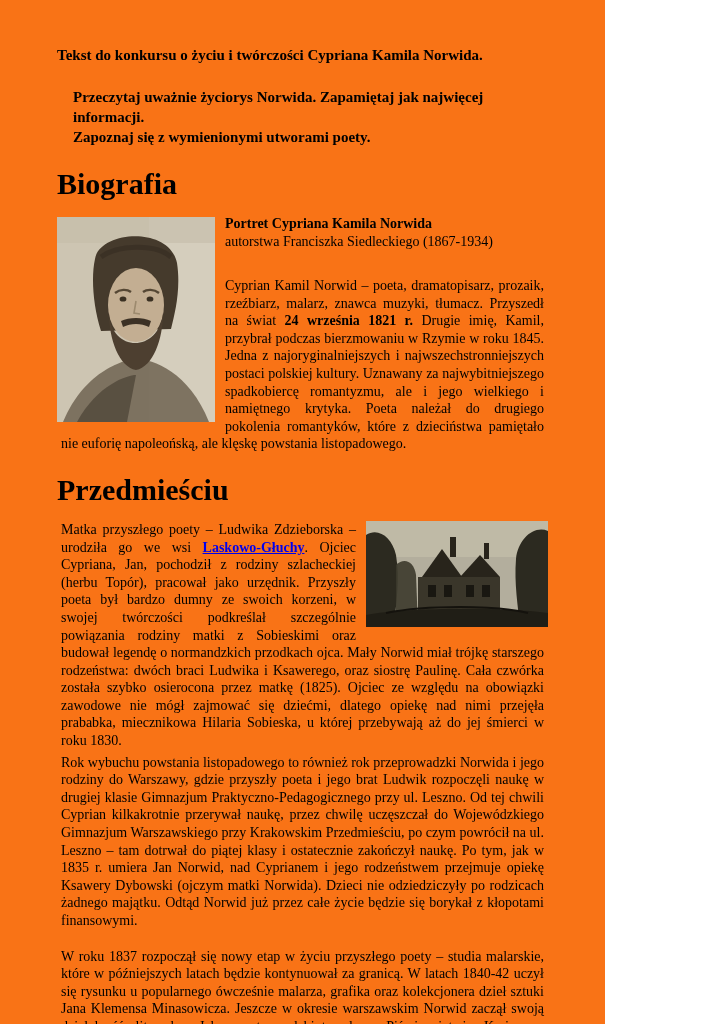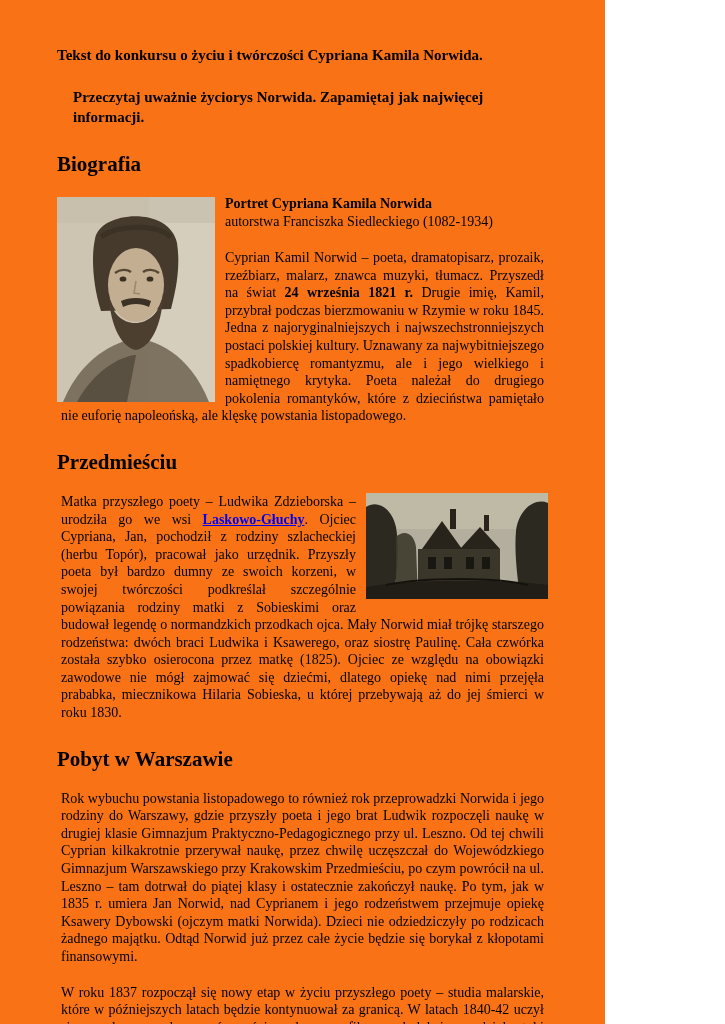--- a/index.html
+++ b/index.html
@@ -19,36 +19,36 @@
     margin: 0 0 22px 0;
     line-height: 19px;
   }
   .doc-intro {
     font-weight: bold;
     font-size: 15px;
     line-height: 20px;
     margin: 16px;
   }
   h1.h {
-    font-size: 21px;
+    font-size: 30px;
     font-weight: bold;
     margin: 24px 0 18px 0;
     line-height: 26px;
   }
   .clear { clear: both; }
   .portrait {
     float: left;
     width: 158px;
     height: 205px;
     margin: 2px 10px 4px 0;
     display: block;
   }
   .portrait svg, .manor svg { display: block; width: 100%; height: 100%; }
   .caption {
-    margin: 0 0 19px 0;
+    margin: 0 0 27px 0;
     line-height: 17.5px;
   }
   .caption b { font-weight: bold; }
   .manor {
     float: right;
     width: 182px;
     height: 106px;
     margin: 0 0 6px 10px;
     display: block;
   }
@@ -67,21 +67,21 @@
     cursor: pointer;
   }
 </style>
 </head>
 <body>
 
 <div class="page">
 
   <p class="doc-title">Tekst do konkursu o życiu i twórczości Cypriana Kamila Norwida.</p>
 
-  <p class="doc-intro"><span>Przeczytaj uważnie życiorys Norwida. Zapamiętaj jak najwięcej informacji.</span><br></p>
+  <p class="doc-intro"><span>Przeczytaj uważnie życiorys Norwida. Zapamiętaj jak najwięcej informacji.</span><br><span>Zapoznaj się z wymienionymi utworami poety.</span></p>
 
   <h1 class="h">Biografia</h1>
 
   <section>
     <span class="portrait">
       <svg viewBox="0 0 158 205" xmlns="http://www.w3.org/2000/svg" preserveAspectRatio="none">
         <rect width="158" height="205" fill="#cdc5b2"></rect>
         <rect x="92" y="0" width="66" height="205" fill="#d9d2c2" opacity="0.7"></rect>
         <rect x="0" y="0" width="158" height="26" fill="#c4bca8" opacity="0.6"></rect>
         <path d="M6,205 C28,152 70,142 79,142 C96,142 132,155 152,205 Z" fill="#6e6351" opacity="0.85"></path>
@@ -92,21 +92,21 @@
         <path d="M64,104 C72,100 86,100 94,104 L92,110 C84,106 74,106 66,110 Z" fill="#3c3125"></path>
         <path d="M58,76 C63,72 70,72 74,75" stroke="#554734" stroke-width="2.4" fill="none"></path>
         <path d="M86,75 C90,72 97,72 102,76" stroke="#554734" stroke-width="2.4" fill="none"></path>
         <ellipse cx="66" cy="82" rx="3.4" ry="2.6" fill="#3a3022"></ellipse>
         <ellipse cx="93" cy="82" rx="3.4" ry="2.6" fill="#3a3022"></ellipse>
         <path d="M79,84 L77,96 L83,97" stroke="#9c8a6e" stroke-width="1.6" fill="none"></path>
         <path d="M44,40 C60,28 98,26 114,40" stroke="#352c21" stroke-width="5" fill="none" opacity="0.6"></path>
       </svg>
     </span>
 
-    <p class="caption"><b>Portret Cypriana Kamila Norwida</b><br><span>autorstwa Franciszka Siedleckiego (1082-1934)</span></p>
+    <p class="caption"><b>Portret Cypriana Kamila Norwida</b><br><span>autorstwa Franciszka Siedleckiego (1867-1934)</span></p>
 
     <p class="body-text"><span>Cyprian Kamil Norwid – poeta, dramatopisarz, prozaik, rzeźbiarz, malarz, znawca muzyki, tłumacz. Przyszedł na świat </span><b>24 września 1821 r.</b><span> Drugie imię, Kamil, przybrał podczas bierzmowaniu w Rzymie w roku 1845. Jedna z najoryginalniejszych i najwszechstronniejszych postaci polskiej kultury. Uznawany za najwybitniejszego spadkobiercę romantyzmu, ale i jego wielkiego i namiętnego krytyka. Poeta należał do drugiego pokolenia romantyków, które z dzieciństwa pamiętało nie euforię napoleońską, ale klęskę powstania listopadowego.</span></p>
   </section>
 
   <h1 class="h clear">Przedmieściu</h1>
 
   <section>
     <span class="manor">
       <svg viewBox="0 0 182 106" xmlns="http://www.w3.org/2000/svg" preserveAspectRatio="none">
         <rect width="182" height="106" fill="#b3ae9d"></rect>
@@ -125,20 +125,19 @@
         <rect x="116" y="64" width="8" height="12" fill="#191711"></rect>
         <path d="M0,106 L182,106 L182,92 C140,86 40,86 0,94 Z" fill="#201e16"></path>
         <path d="M20,92 C60,84 130,84 162,92" stroke="#14120d" stroke-width="2" fill="none"></path>
       </svg>
     </span>
 
 
     <p class="body-text"><span>Matka przyszłego poety – Ludwika Zdzieborska – urodziła go we wsi </span><a class="link">Laskowo-Głuchy</a><span>. Ojciec Cypriana, Jan, pochodził z rodziny szlacheckiej (herbu Topór), pracował jako urzędnik. Przyszły poeta był bardzo dumny ze swoich korzeni, w swojej twórczości podkreślał szczególnie powiązania rodziny matki z Sobieskimi oraz budował legendę o normandzkich przodkach ojca. Mały Norwid miał trójkę starszego rodzeństwa: dwóch braci Ludwika i Ksawerego, oraz siostrę Paulinę. Cała czwórka została szybko osierocona przez matkę (1825). Ojciec ze względu na obowiązki zawodowe nie mógł zajmować się dziećmi, dlatego opiekę nad nimi przejęła prababka, miecznikowa Hilaria Sobieska, u której przebywają aż do jej śmierci w roku 1830.</span></p>
   </section>
 
-  <h1 class="h clear">Pobyt w Warszawie</h1>
 
   <section>
     <p class="body-text">Rok wybuchu powstania listopadowego to również rok przeprowadzki Norwida i jego rodziny do Warszawy, gdzie przyszły poeta i jego brat Ludwik rozpoczęli naukę w drugiej klasie Gimnazjum Praktyczno-Pedagogicznego przy ul. Leszno. Od tej chwili Cyprian kilkakrotnie przerywał naukę, przez chwilę uczęszczał do Wojewódzkiego Gimnazjum Warszawskiego przy Krakowskim Przedmieściu, po czym powrócił na ul. Leszno – tam dotrwał do piątej klasy i ostatecznie zakończył naukę. Po tym, jak w 1835 r. umiera Jan Norwid, nad Cyprianem i jego rodzeństwem przejmuje opiekę Ksawery Dybowski (ojczym matki Norwida). Dzieci nie odziedziczyły po rodzicach żadnego majątku. Odtąd Norwid już przez całe życie będzie się borykał z kłopotami finansowymi.</p>
     <p class="body-text gap-top"><span>W roku 1837 rozpoczął się nowy etap w życiu przyszłego poety – studia malarskie, które w późniejszych latach będzie kontynuował za granicą. W latach 1840-42 uczył się rysunku u popularnego ówcześnie malarza, grafika oraz kolekcjonera dzieł sztuki Jana Klemensa Minasowicza. Jeszcze w okresie warszawskim Norwid zaczął swoją działalność literacką. Jako poeta zadebiutował w Piśmiennictwie Krajowym anonimowym lirykiem </span><a class="link">Mój ostatni sonet</a><span>.</span></p>
   </section>
 
 </div>
 
 </body></html>

